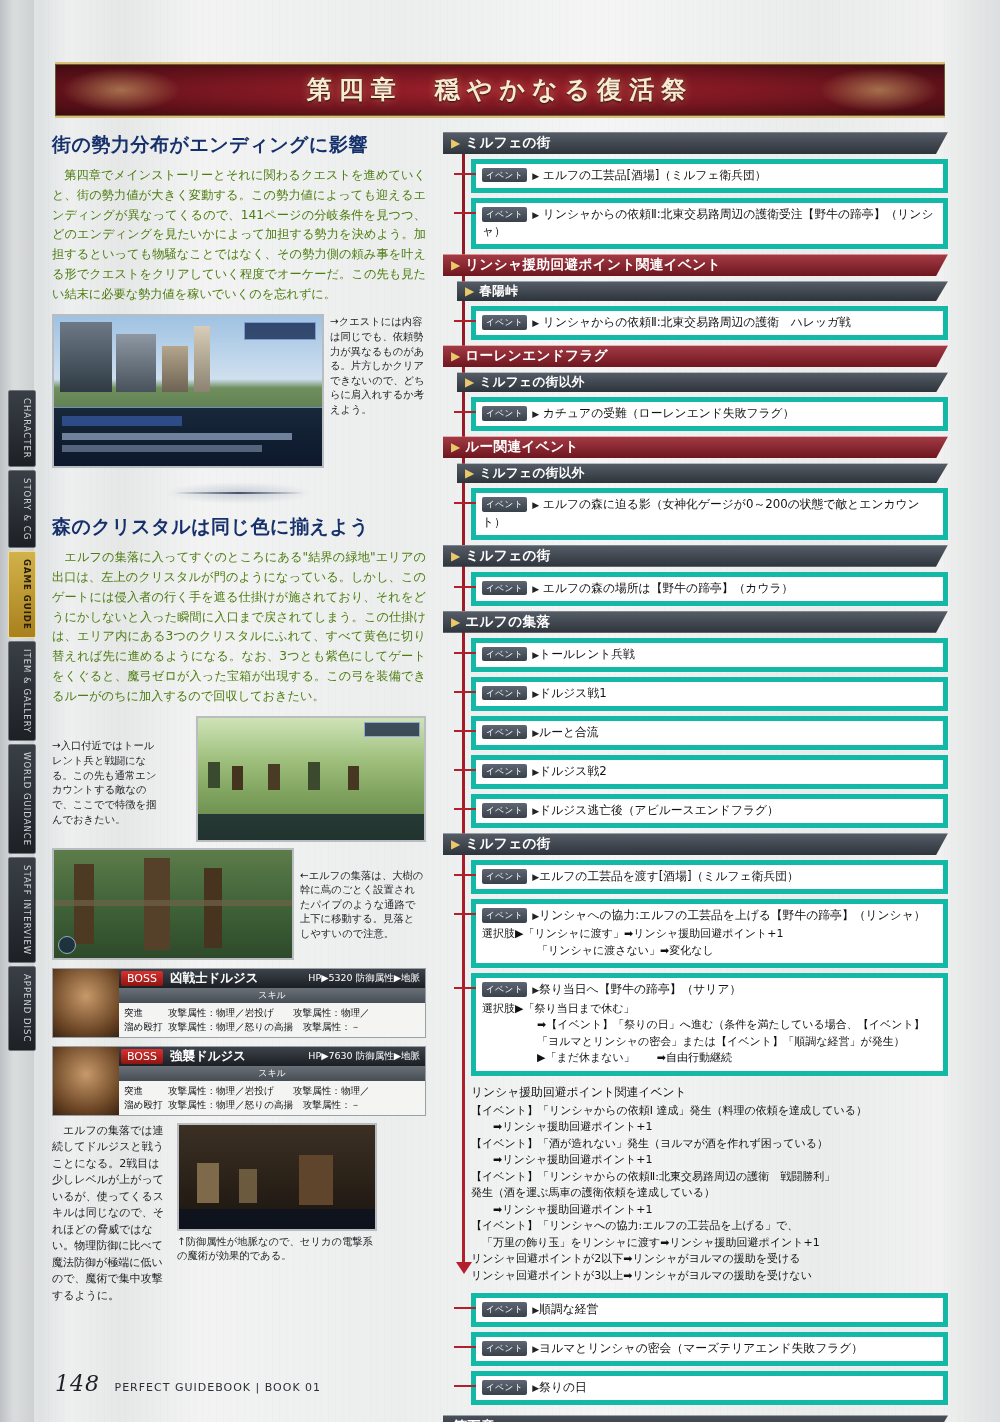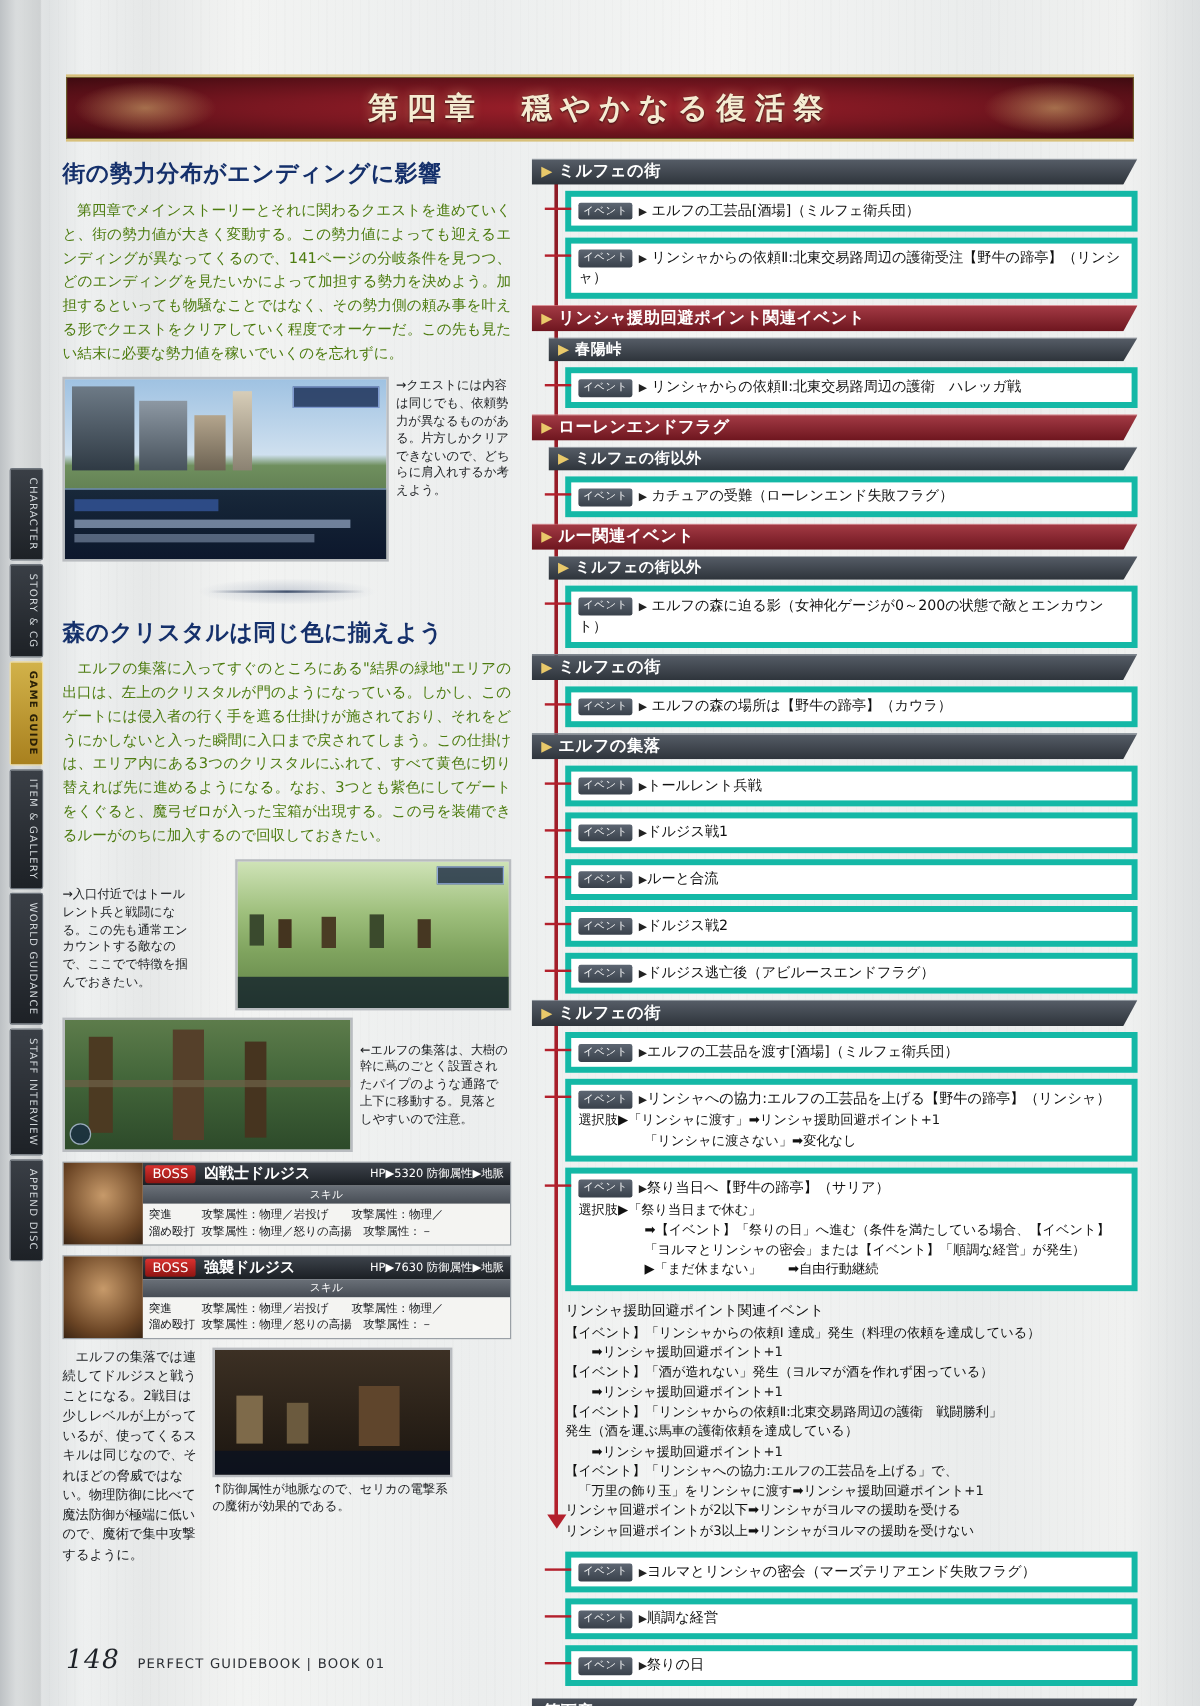--- a/index.html
+++ b/index.html
@@ -427,23 +427,23 @@
 【イベント】「リンシャからの依頼Ⅱ:北東交易路周辺の護衛　戦闘勝利」
 発生（酒を運ぶ馬車の護衛依頼を達成している）
 　　➡リンシャ援助回避ポイント+1
 【イベント】「リンシャへの協力:エルフの工芸品を上げる」で、
 　「万里の飾り玉」をリンシャに渡す➡リンシャ援助回避ポイント+1
 リンシャ回避ポイントが2以下➡リンシャがヨルマの援助を受ける
 リンシャ回避ポイントが3以上➡リンシャがヨルマの援助を受けない</div>
   </div>
 
   <div class="evt"><span class="tick"></span>
+    <span class="tag">イベント</span><span class="tri">▶</span><span>順調な経営</span></div>
+  <div class="evt"><span class="tick"></span>
     <span class="tag">イベント</span><span class="tri">▶</span><span>ヨルマとリンシャの密会（マーズテリアエンド失敗フラグ）</span></div>
-  <div class="evt"><span class="tick"></span>
-    <span class="tag">イベント</span><span class="tri">▶</span><span>順調な経営</span></div>
   <div class="evt"><span class="tick"></span>
     <span class="tag">イベント</span><span class="tri">▶</span><span>祭りの日</span></div>
 
   <div class="chapnext">
     <div class="bar"></div>
     <span class="txt">第五章へ</span>
   </div>
 </div>
 
 <div class="footer">

